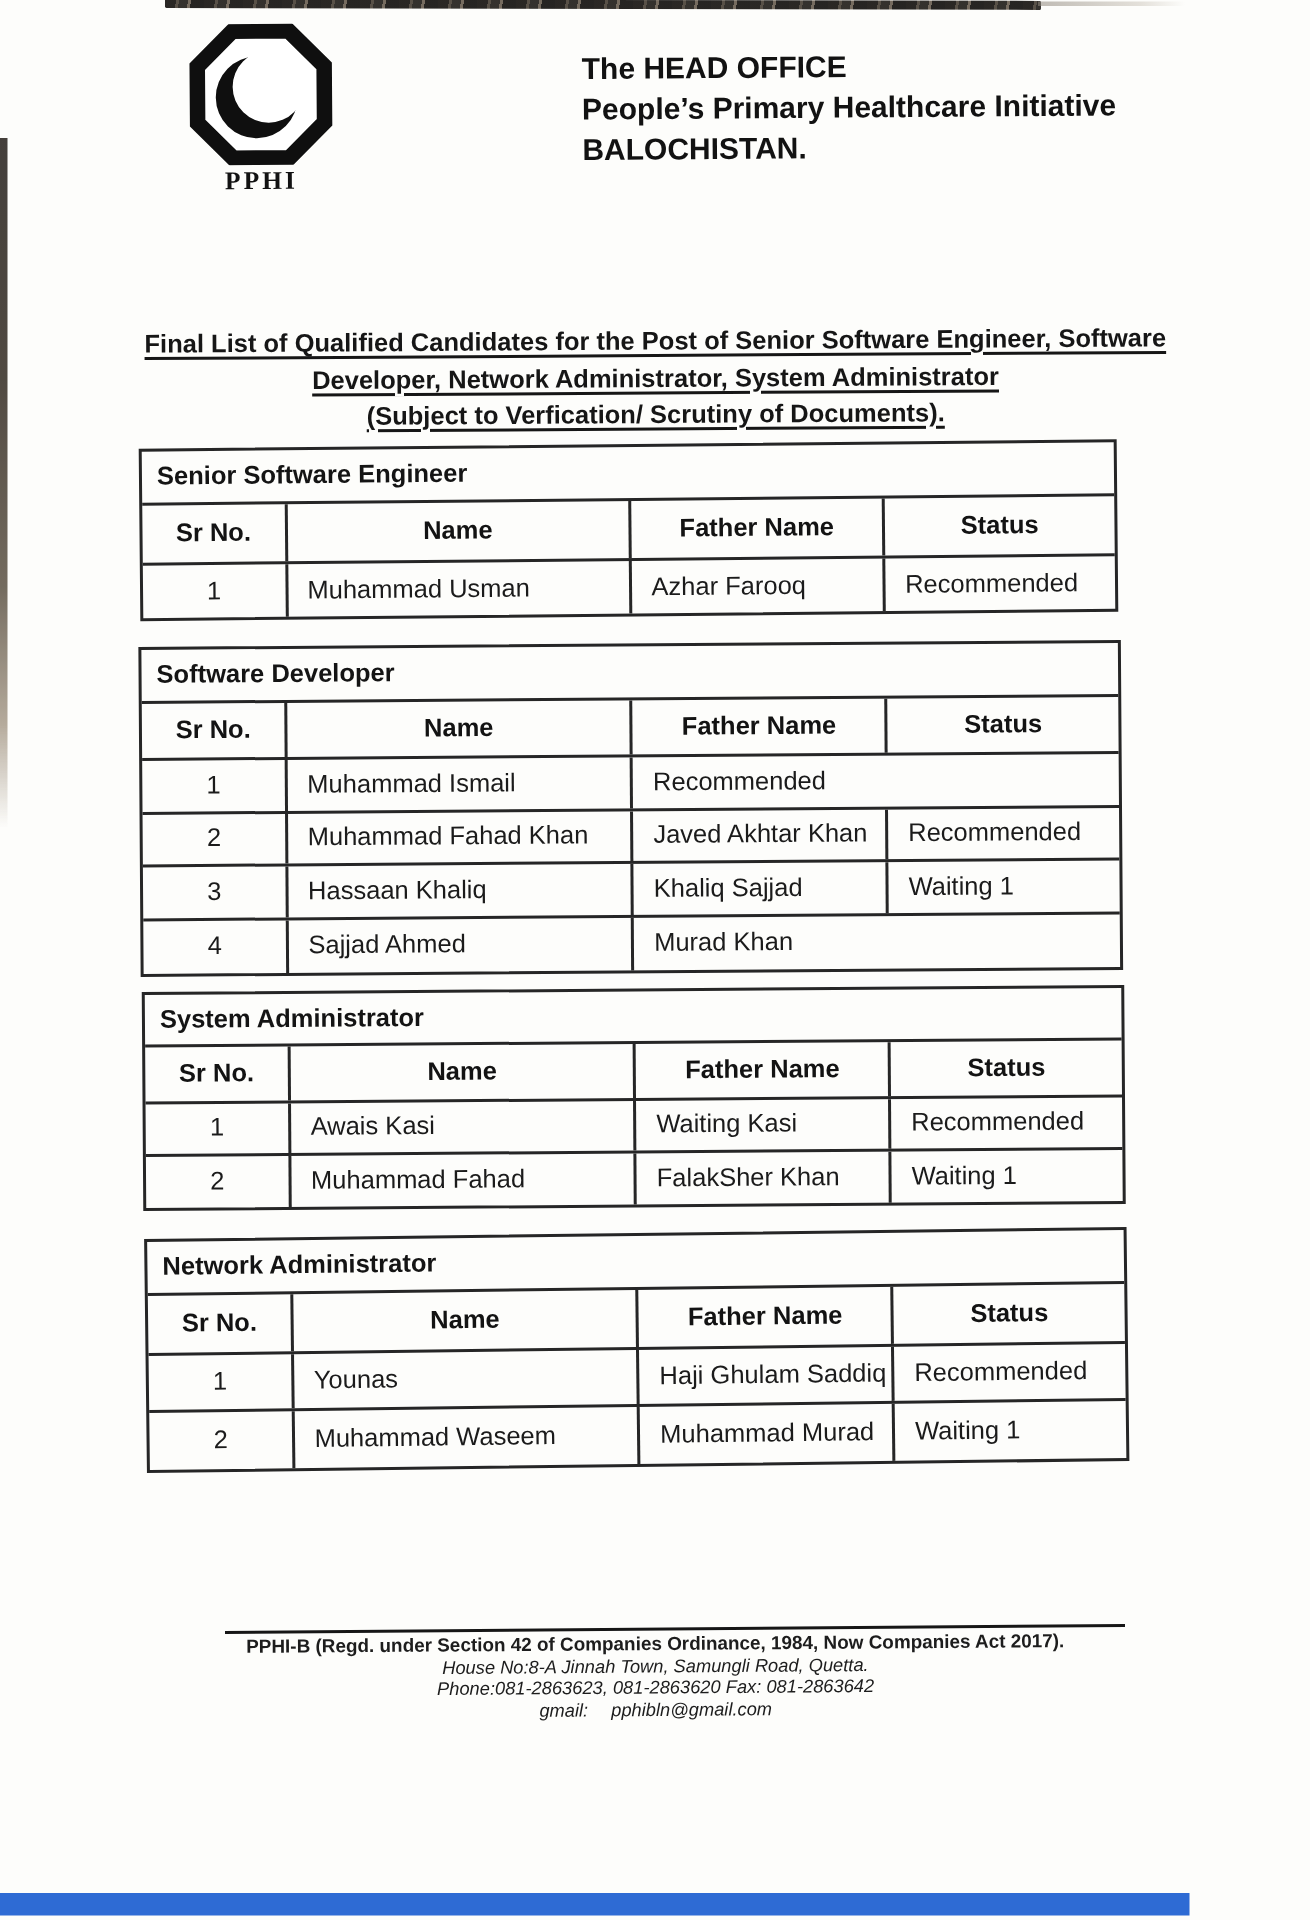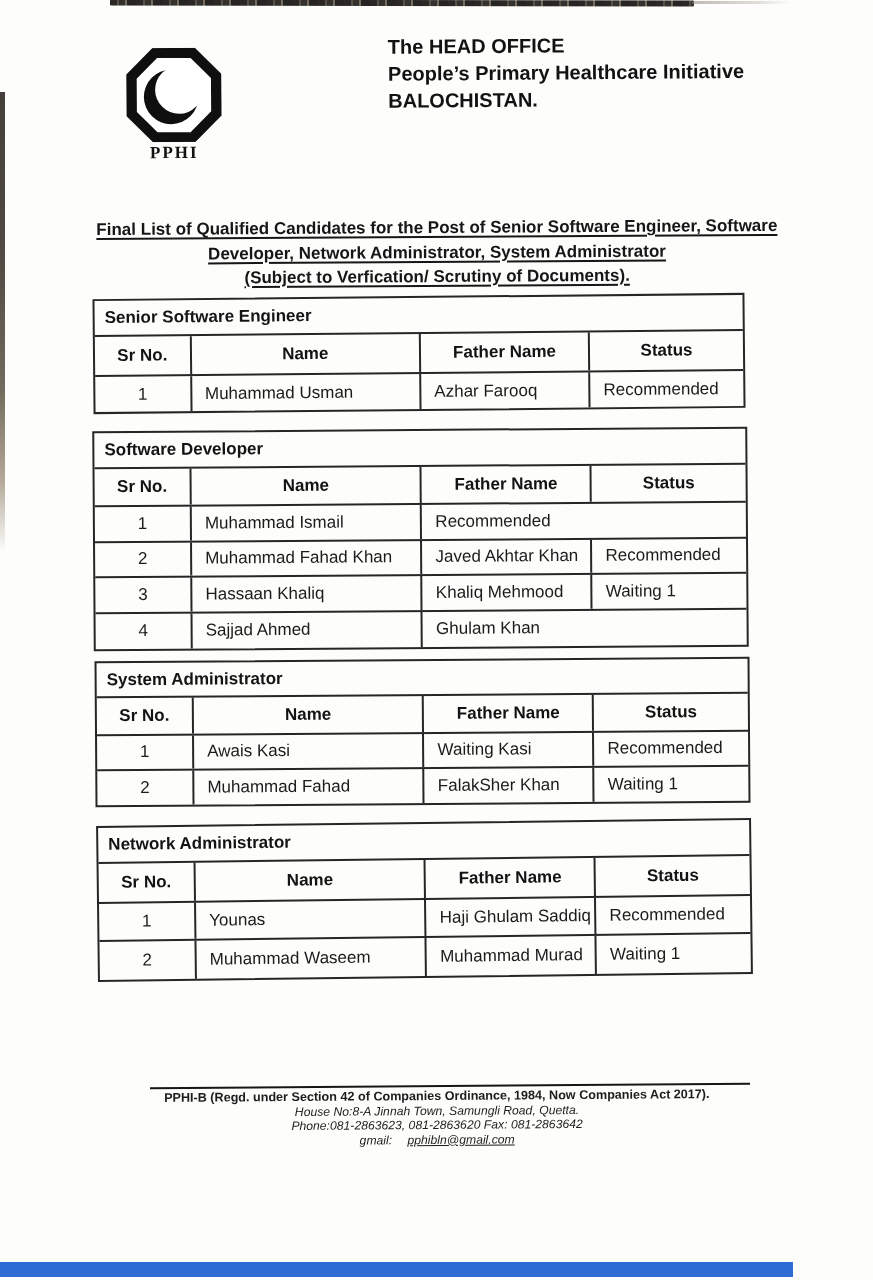--- a/index.html
+++ b/index.html
@@ -21,21 +21,21 @@
   }
   .scan-left{
     position:absolute;left:0;top:92px;width:5px;height:460px;
     background:linear-gradient(180deg,#241f1a 0%,#332b22 35%,#5c5244 65%,#a99d8c 85%,transparent 100%);
     opacity:.85;filter:blur(.3px);
   }
   .scan-bottom-bar{
     position:absolute;left:0;top:1262px;width:793px;height:15px;
   }
   
-  .logo-wrap{position:absolute;left:122px;top:48px;width:104px;text-align:center;transform:rotate(-0.4deg);}
+  .logo-wrap{position:absolute;left:122px;top:16px;width:104px;text-align:center;transform:rotate(-0.4deg);}
   .logo-wrap svg{display:block;margin:0 auto;}
   .logo-label{
     margin-top:1px;font-family:"Liberation Serif","DejaVu Serif",serif;
     font-weight:bold;font-size:17px;letter-spacing:2px;color:#121212;
   }
   .org-block{position:absolute;left:388px;top:32px;width:440px;transform:rotate(-0.45deg);}
   .org-line{font-weight:bold;font-size:20px;line-height:27px;color:#121212;}
   
   .doc-title{
     position:absolute;left:50px;top:216px;width:774px;text-align:center;
@@ -77,21 +77,21 @@
   .footer-rule{
     position:absolute;left:150px;top:1085px;width:600px;height:2.4px;background:#161616;
     transform:rotate(-0.45deg);
   }
   .footer-block{
     position:absolute;left:127px;top:1089px;width:620px;text-align:center;
     transform:rotate(-0.4deg);color:#1d1d1d;
   }
   .f-bold{font-weight:bold;font-size:12.6px;line-height:15px;}
   .f-it{font-style:italic;font-size:12.2px;line-height:14.4px;}
-  .f-email{text-decoration:underline;margin-left:12px;}
+  .f-email{margin-left:12px;}
 </style>
 </head>
 <body>
 
 <div class="page">
 
   <div class="scan-top"></div>
   <div class="scan-top-faint"></div>
   <div class="scan-left"></div>
   <div class="scan-bottom-bar" style="background:#2e6bd4"></div>
@@ -148,27 +148,27 @@
     </div>
     <div class="grid-row trow bordered">
       <div class="cell">2</div>
       <div class="cell left">Muhammad Fahad Khan</div>
       <div class="cell left">Javed Akhtar Khan</div>
       <div class="cell left">Recommended</div>
     </div>
     <div class="grid-row trow bordered">
       <div class="cell">3</div>
       <div class="cell left">Hassaan Khaliq</div>
-      <div class="cell left">Khaliq Mehmood</div>
+      <div class="cell left">Khaliq Sajjad</div>
       <div class="cell left">Waiting 1</div>
     </div>
     <div class="grid-row trow">
       <div class="cell">4</div>
       <div class="cell left">Sajjad Ahmed</div>
-      <div class="cell left">Ghulam Khan</div>
+      <div class="cell left">Murad Khan</div>
     </div>
   </div>
 
   <div class="dtable t3" style="left:95px;top:659px;width:655px;transform:rotate(-0.4deg);">
     <div class="ttitle">System Administrator</div>
     <div class="grid-row thead bordered">
       <div class="cell hd">Sr No.</div>
       <div class="cell hd">Name</div>
       <div class="cell hd">Father Name</div>
       <div class="cell hd">Status</div>

